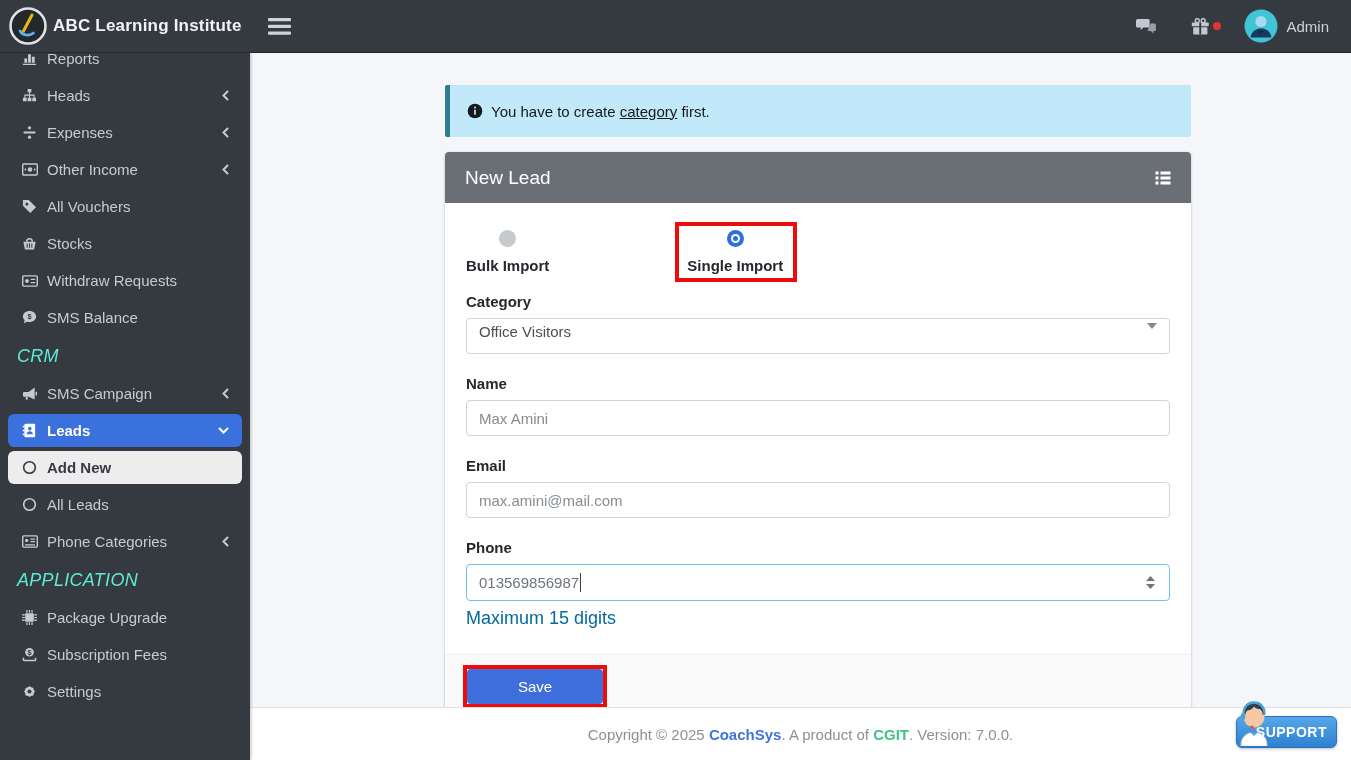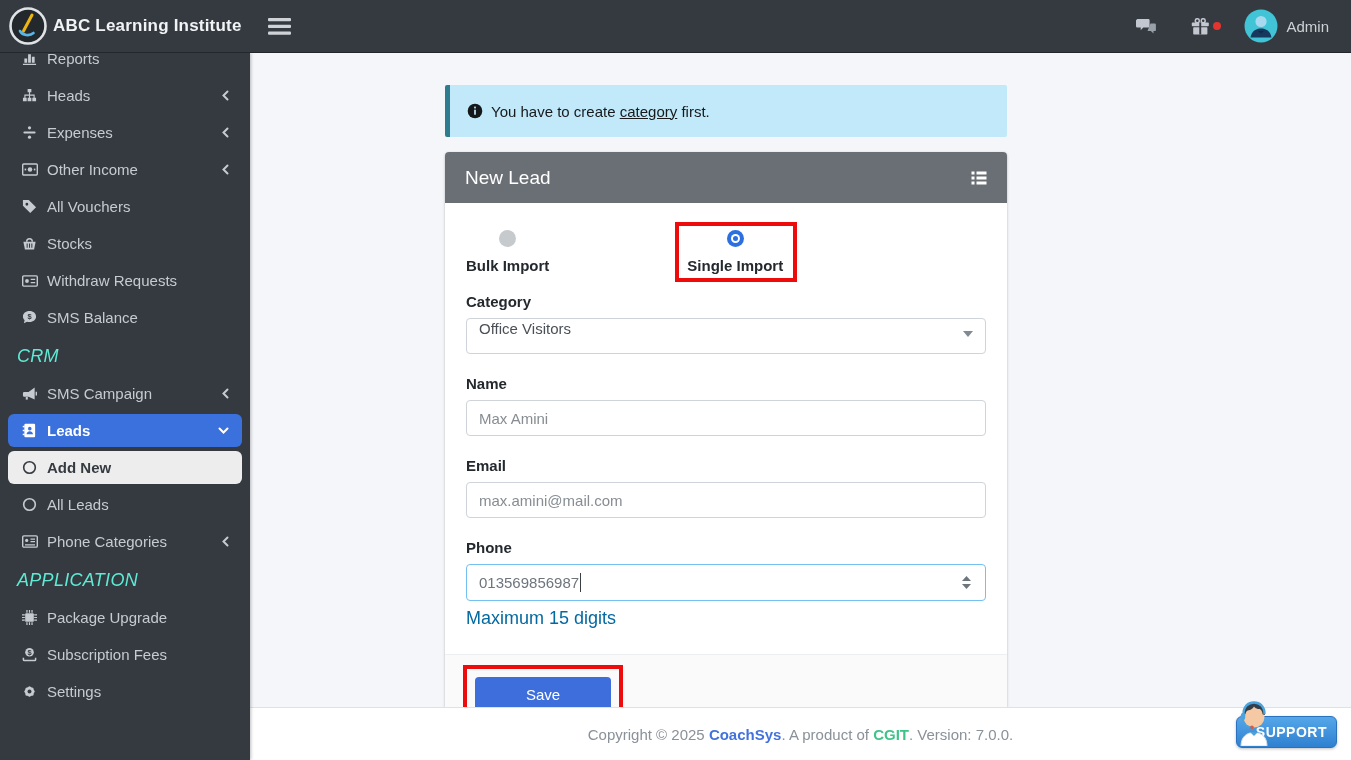--- a/index.html
+++ b/index.html
@@ -32,21 +32,21 @@
   .nav-item .lbl { white-space:nowrap; }
   .nav-item .chev { margin-left:auto; display:flex; }
   .nav-item.active { background:#3b71dd; color:#fff; font-weight:600; --bg:#3b71dd; }
   .nav-item.active-sub { background:#ededed; color:#363b41; font-weight:600; --bg:#ededed; }
   .nav-header { height:33px; margin:6px 8px 2px; padding:0 9px; display:flex;
     align-items:center; color:#5eead4; font-size:18px; letter-spacing:.3px;font-style:italic; }
 
   
   .main { position:absolute; top:53px; left:250px; width:1101px; height:654px;
     background:#f4f6f9; }
-  .content-col { width:562px; margin:32px 0 8px 195px;border-radius:30px; }
+  .content-col { width:746px; margin:32px 0 8px 195px;border-radius:30px; }
 
   .alert-info { background:#c1e9f9; border-left:5px solid #2d7d8e; border-radius:2px;
     height:52px; display:flex; align-items:center; gap:8px; padding:0 17px;
     color:#17191c; font-size:15px; margin-bottom:15px; }
   .alert-info a { color:#17191c; text-decoration:underline; cursor:pointer; }
 
   .card { background:#fff; border-radius:4px; box-shadow:0 1px 3px rgba(0,0,0,.22), 0 0 1px rgba(0,0,0,.12); }
   .card-header { background:#6a6f75; color:#fff; height:51px; border-radius:4px 4px 0 0;
     display:flex; align-items:center; padding:0 20px; font-size:19px; }
   .card-tool { margin-left:auto; display:flex; cursor:pointer; }
@@ -59,29 +59,29 @@
     font-size:15px; font-weight:bold; color:#24292e;flex-direction:column; }
   .radio-circle { width:17px; height:17px; border-radius:50%; background:#c7cacd; }
   .radio-circle.checked { background:#2e6fe0; display:flex; align-items:center; justify-content:center; }
   .radio-circle.checked::before { content:""; width:9px; height:9px; border-radius:50%;
     background:#fff; display:block; }
   .radio-circle.checked::after { content:""; width:5px; height:5px; border-radius:50%;
     background:#2e6fe0; position:absolute; }
   .radio-opt .radio-circle.checked { position:relative; }
   .radio-opt .radio-circle.checked::after { left:6px; top:6px; }
   .red-box { border:4px solid #ee0b0b; padding:4px 10px 4px 8px; margin-left:126px; }
-  .red-box-save { border:4px solid #ee0b0b; padding:8px; display:inline-block; margin-left:5px; }
+  .red-box-save { border:4px solid #ee0b0b; padding:0; display:inline-block; margin-left:5px; }
 
   .form-group { margin-bottom:21px; }
   .form-label { display:block; font-size:15px; font-weight:bold; color:#24292e; margin-bottom:8px; }
   .form-control { width:100%; height:36px; border:1px solid #ced4da; border-radius:4px;
     padding:0 12px; font-size:15px; font-family:"Liberation Sans",sans-serif;
     color:#878d92; background:#fff; outline:none; }
-  .select-box { display:flex; align-items:flex-end; height:36px; border:1px solid #ced4da;
-    border-radius:4px; padding:16px 12px; font-size:15px; color:#4a5056; cursor:pointer;
+  .select-box { display:flex; align-items:flex-start; height:36px; border:1px solid #ced4da;
+    border-radius:4px; padding:4px 12px; font-size:15px; color:#4a5056; cursor:pointer;
     background:#fff; }
   .select-box .caret { margin-left:auto; display:flex; }
   .fake-input { display:flex; align-items:center; height:37px; border:1px solid #74c0f0;
     border-radius:4px; padding:0 4px 0 12px; font-size:15px; color:#6e757c; background:#fff; }
   .type-caret { width:1px; height:19px; background:#3a3f44; margin-left:1px; }
   .spinner { margin-left:auto; display:flex; flex-direction:column; gap:3px;
     padding:0 10px; cursor:pointer; }
   .help-text { font-size:18px; color:#0369a1; margin-top:7px; }
 
   .btn-save { background:#3d6edc; color:#fff; border:none; border-radius:4px;

